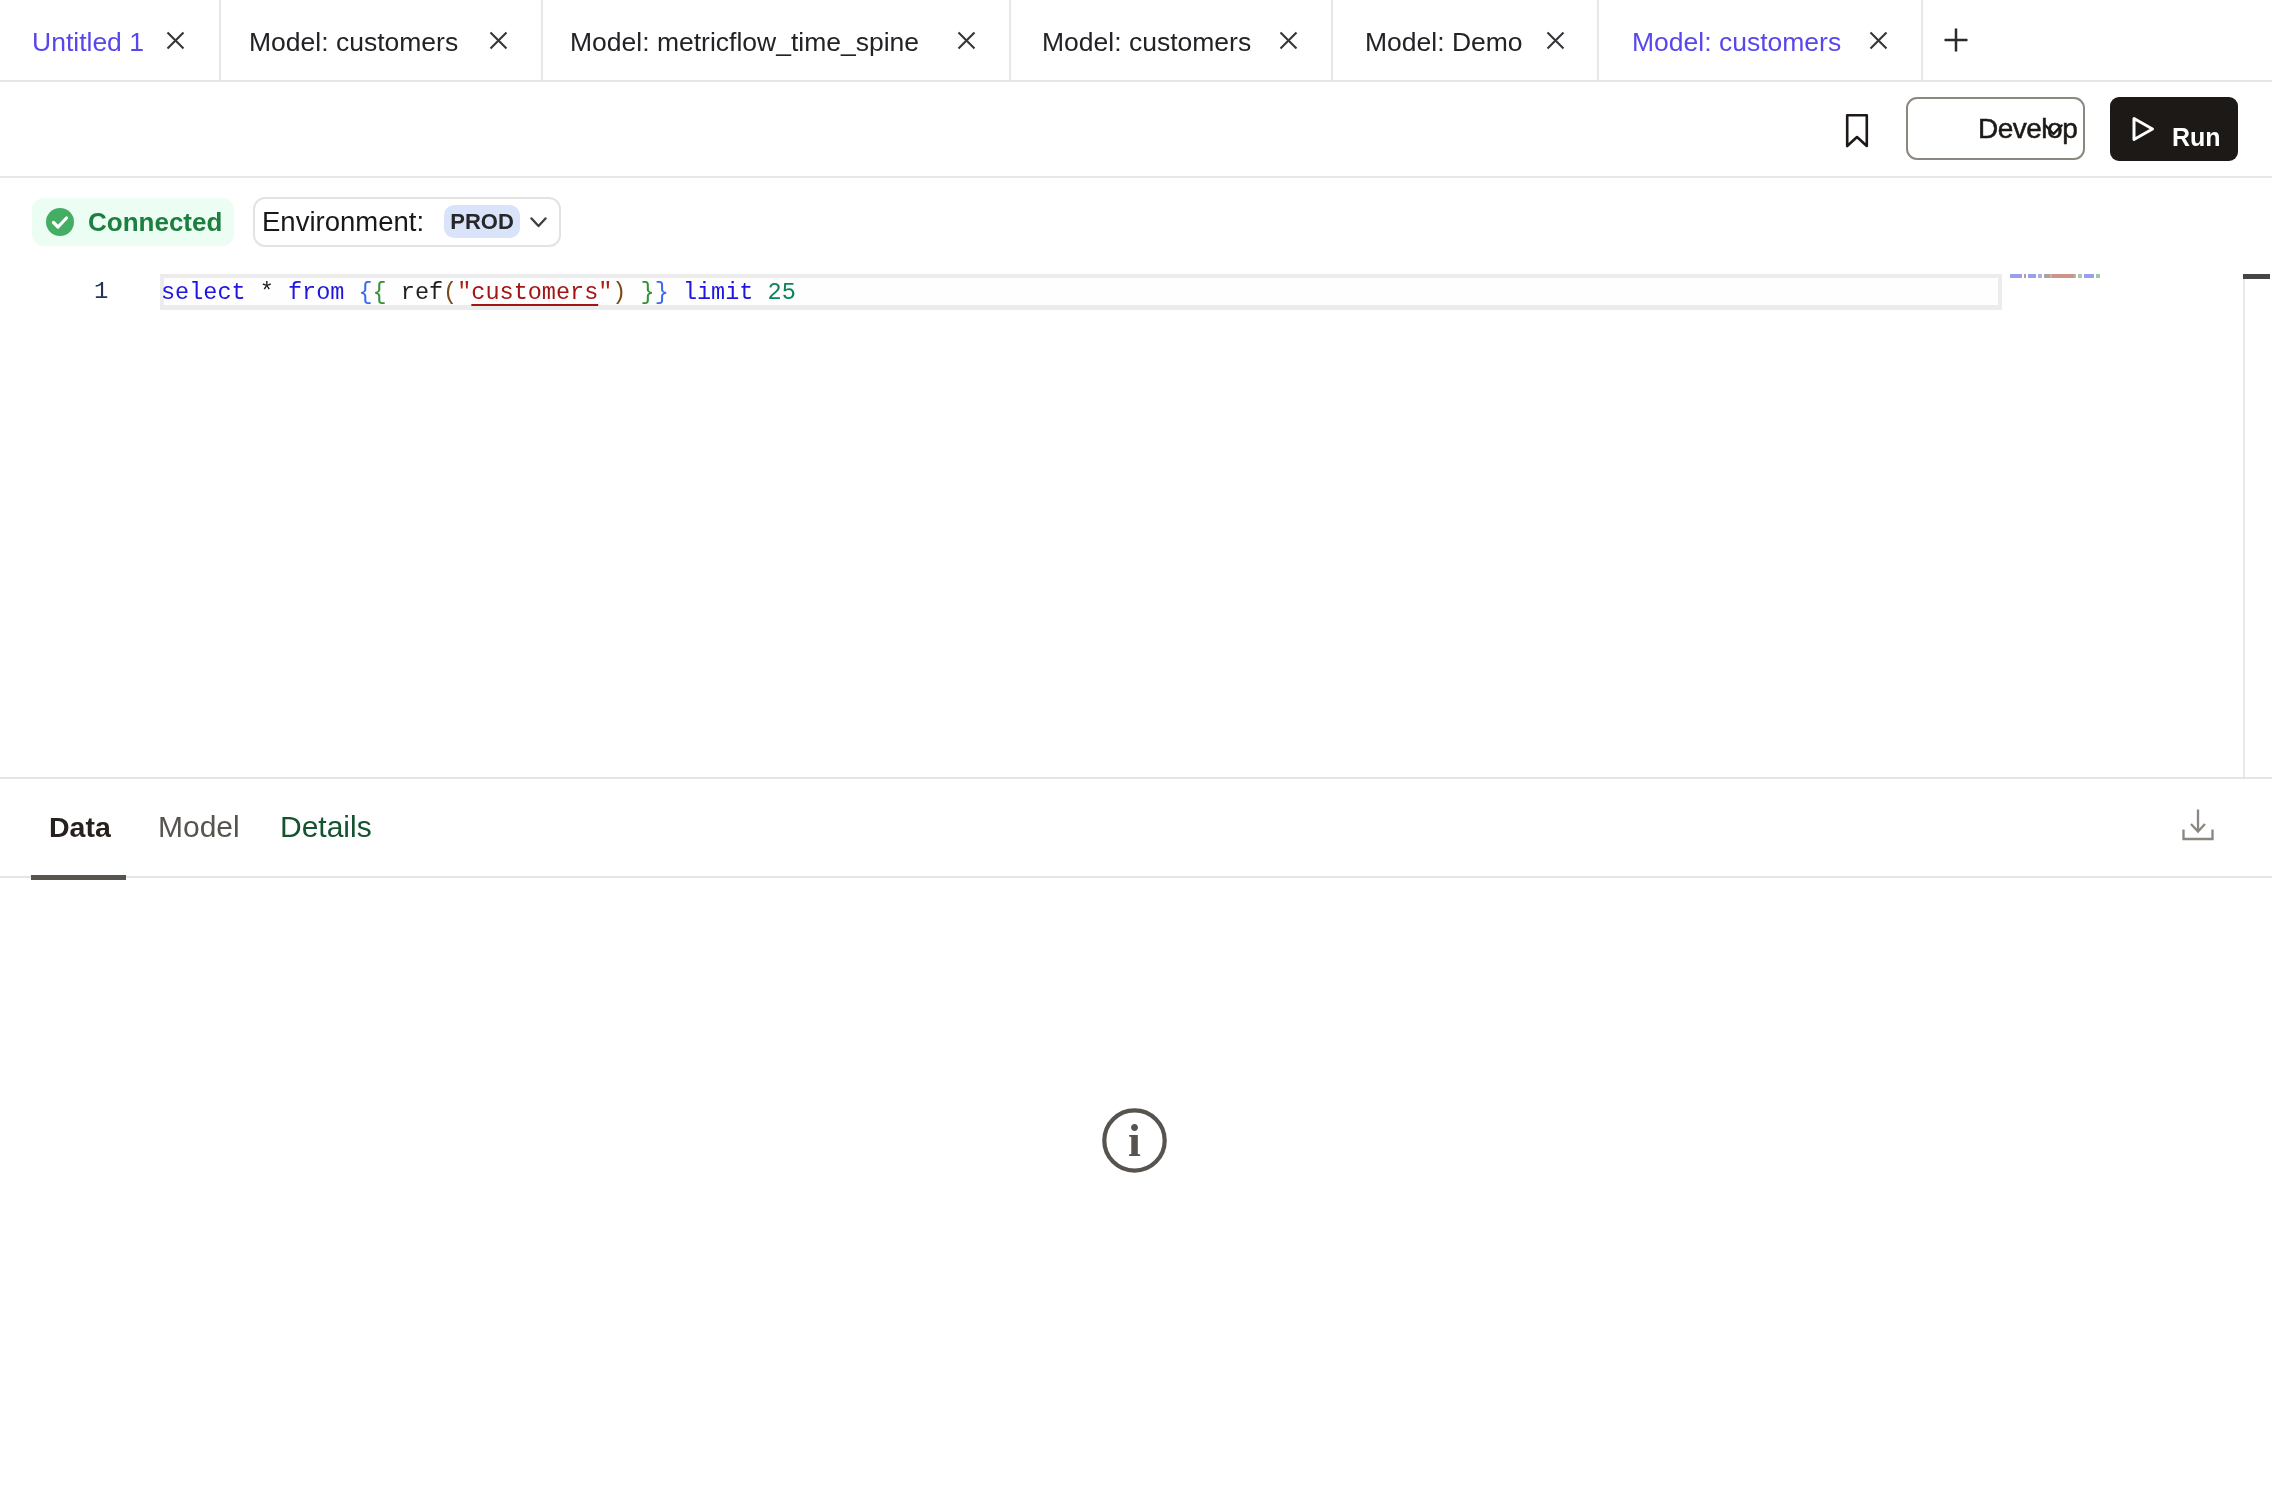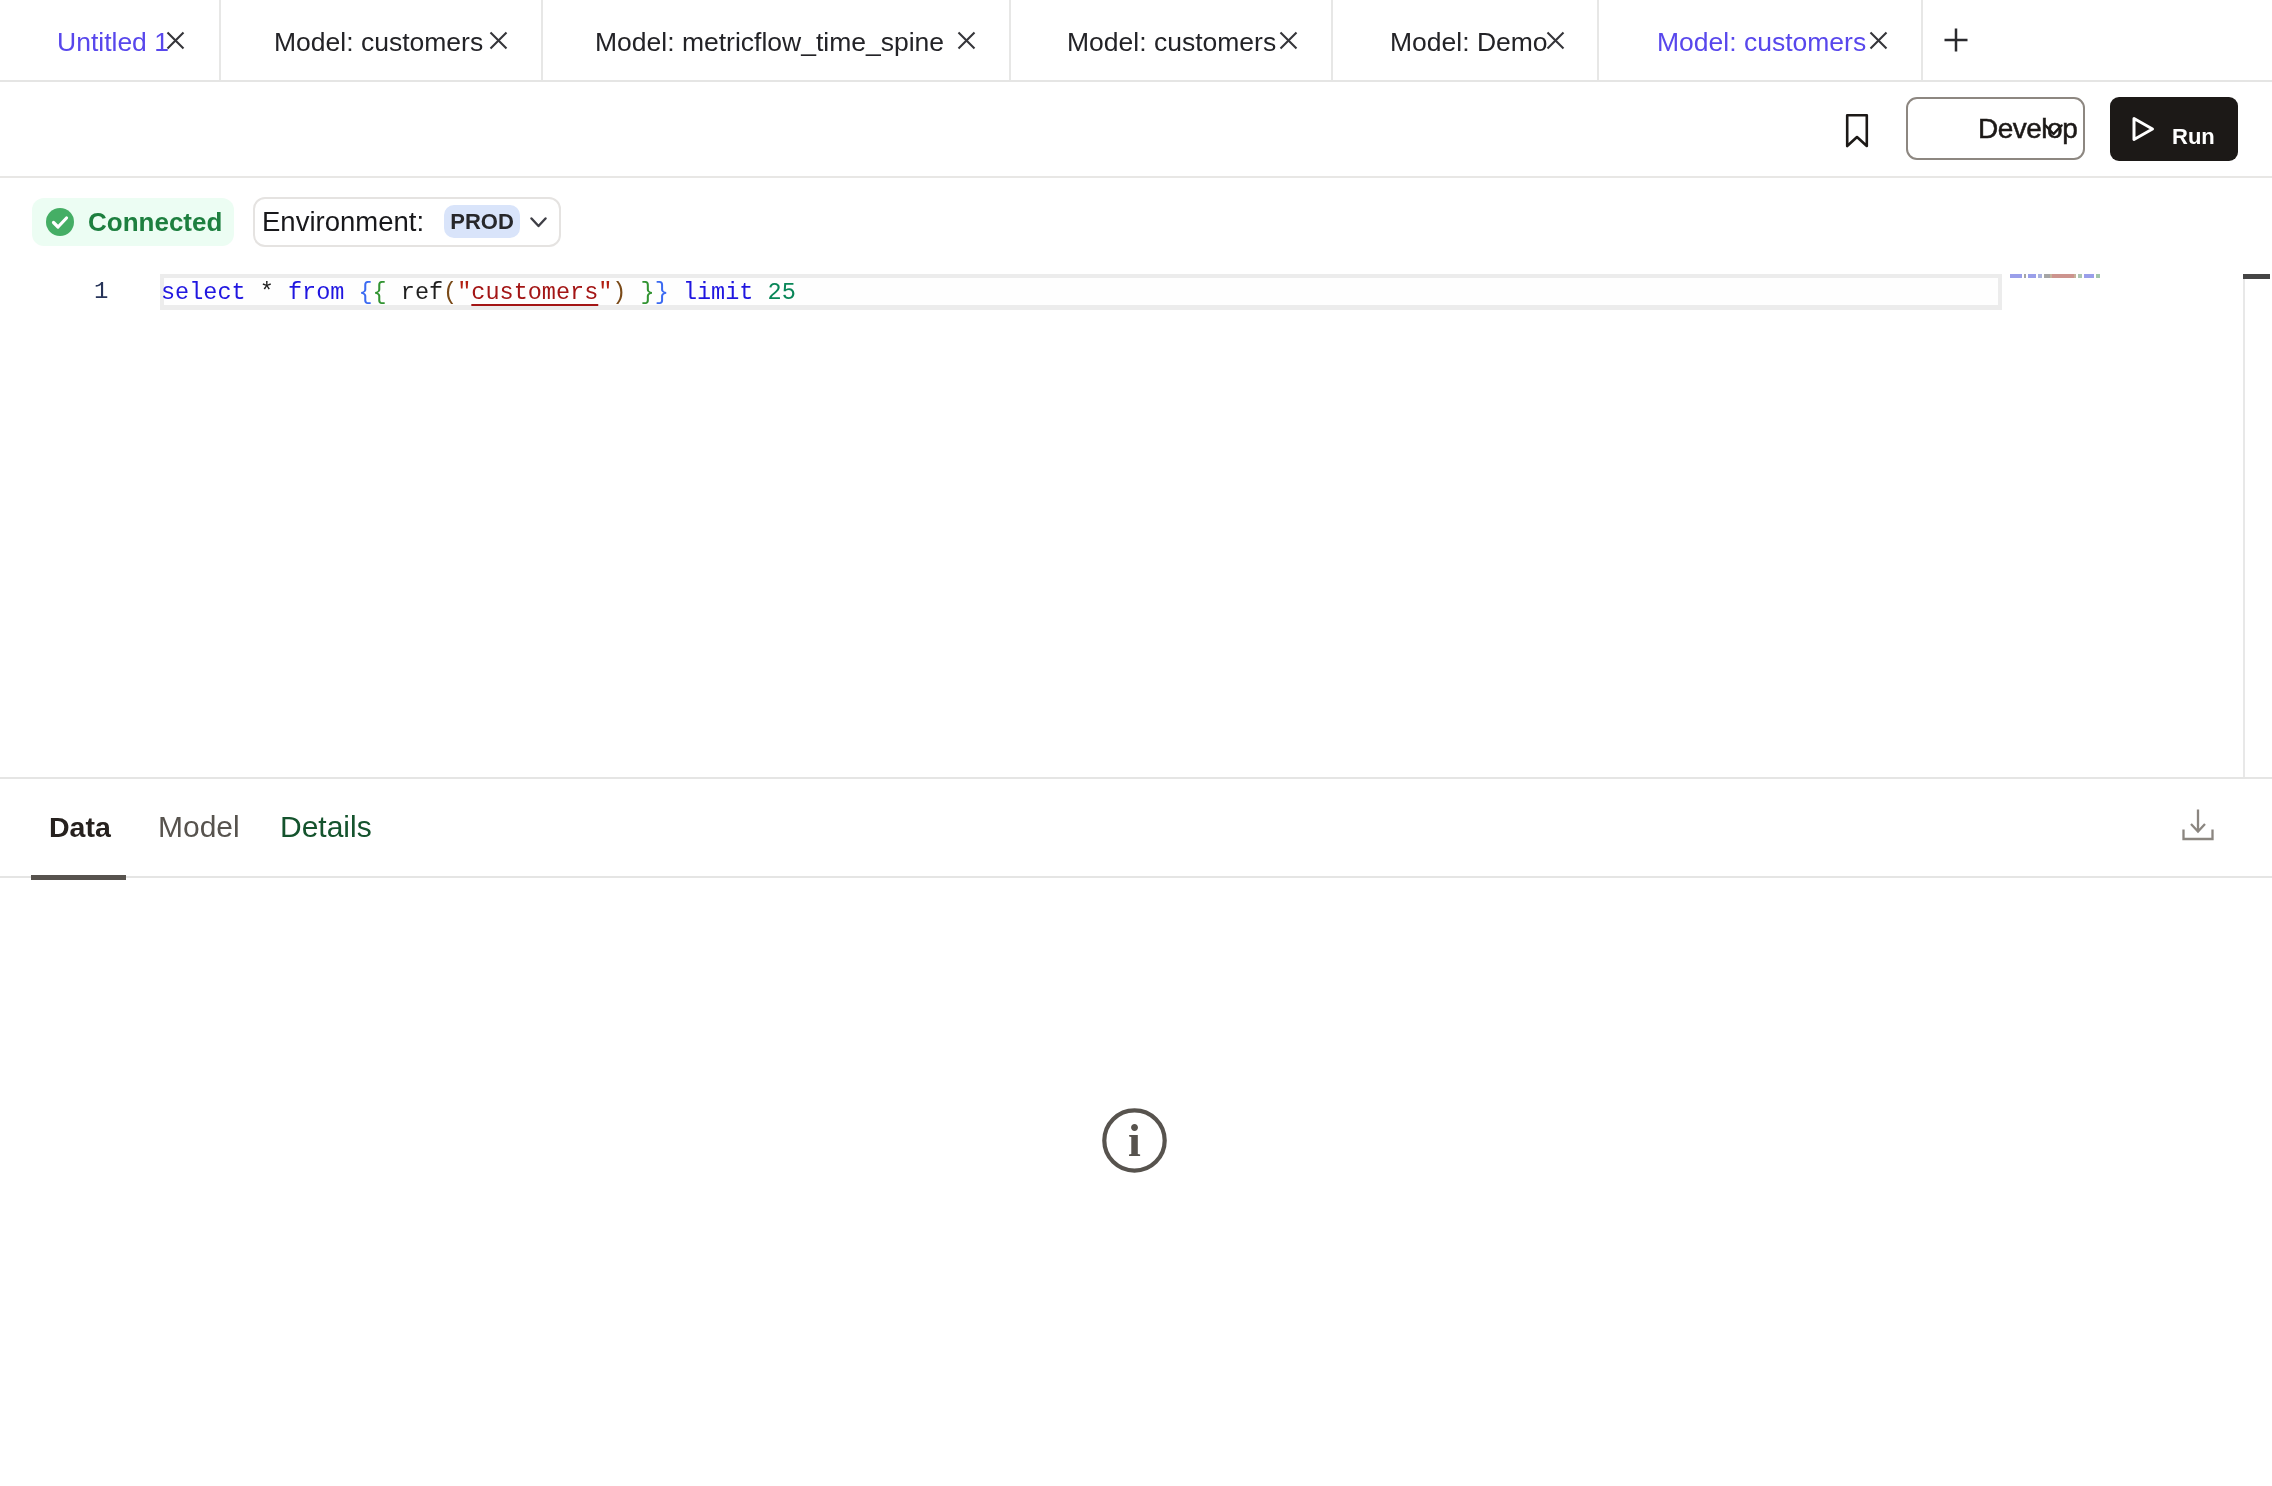--- a/index.html
+++ b/index.html
@@ -1,19 +1,19 @@
 <!DOCTYPE html>
 <html><head>
 <meta charset="utf-8">
 <style>
   * { margin:0; padding:0; box-sizing:border-box; }
   html,body { width:2272px; height:1486px; background:#fff; font-family:"Liberation Sans",sans-serif; }
   #root { position:relative; width:2272px; height:1486px; overflow:hidden; background:#fff; }
   .abs { position:absolute; }
-  .tabtext { font-size:26.5px; color:#232327; white-space:pre;margin-left:25px; }
+  .tabtext { font-size:26.5px; color:#232327; white-space:pre; }
   .purple { color:#5847ec; }
   svg { display:block; }
 </style>
 </head>
 <body>
 <div id="root">
 
   <div class="abs" style="left:0;top:0;width:2272px;height:80px;background:#fff;"></div>
   <div class="abs" style="left:0;top:80px;width:2272px;height:2px;background:#e5e5e4;"></div>
 
@@ -63,21 +63,21 @@
   <div class="abs" style="left:1906px;top:97px;width:179px;height:63px;border:2px solid #8d8781;border-radius:11px;background:#fff;"></div>
   <div class="abs" style="left:1978px;top:97px;height:63px;display:flex;align-items:center;font-size:28px;letter-spacing:-0.5px;font-weight:500;color:#1c1917;-webkit-text-stroke:0.5px #1c1917;">Develop</div>
   <svg class="abs" style="left:2044px;top:124px;" width="19" height="12" viewBox="0 0 19 12">
       <path d="M1.5 1.5 L9.5 10 L17.5 1.5" stroke="#1c1917" stroke-width="2.5" fill="none" stroke-linecap="round" stroke-linejoin="round"></path>
     </svg>
 
   <div class="abs" style="left:2110px;top:97px;width:128px;height:64px;background:#1c1917;border-radius:9px;"></div>
   <svg class="abs" style="left:2131px;top:115px;" width="25" height="28" viewBox="0 0 25 28">
       <path d="M3 3.5 L21.5 14 L3 24.5 Z" stroke="#fff" stroke-width="3" fill="none" stroke-linejoin="round"></path>
     </svg>
-  <div class="abs" style="left:2172px;top:97px;height:80px;display:flex;align-items:center;font-size:22px;font-weight:600;color:#fff;">Run</div>
+  <div class="abs" style="left:2172px;top:97px;height:80px;display:flex;align-items:center;font-size:25px;font-weight:600;color:#fff;">Run</div>
 
   <div class="abs" style="left:32px;top:198px;width:202px;height:48px;border-radius:12px;background:#ecfdf3;"></div>
   <svg class="abs" style="left:45px;top:207px;" width="30" height="30" viewBox="0 0 30 30">
       <circle cx="15" cy="15" r="14" fill="#45ae65"></circle>
       <path d="M8.5 15.5 L13 20 L21.5 11" stroke="#fff" stroke-width="3.2" fill="none" stroke-linecap="round" stroke-linejoin="round"></path>
     </svg>
   <div class="abs" style="left:88px;top:198px;height:48px;display:flex;align-items:center;font-size:26px;font-weight:600;color:#1d7f3f;">Connected</div>
 
   <div class="abs" style="left:253px;top:197px;width:308px;height:50px;border:2px solid #e5e3e1;border-radius:12px;background:#fff;"></div>
   <div class="abs" style="left:262px;top:197px;height:50px;display:flex;align-items:center;font-size:27.5px;color:#18181b;">Environment:</div>

